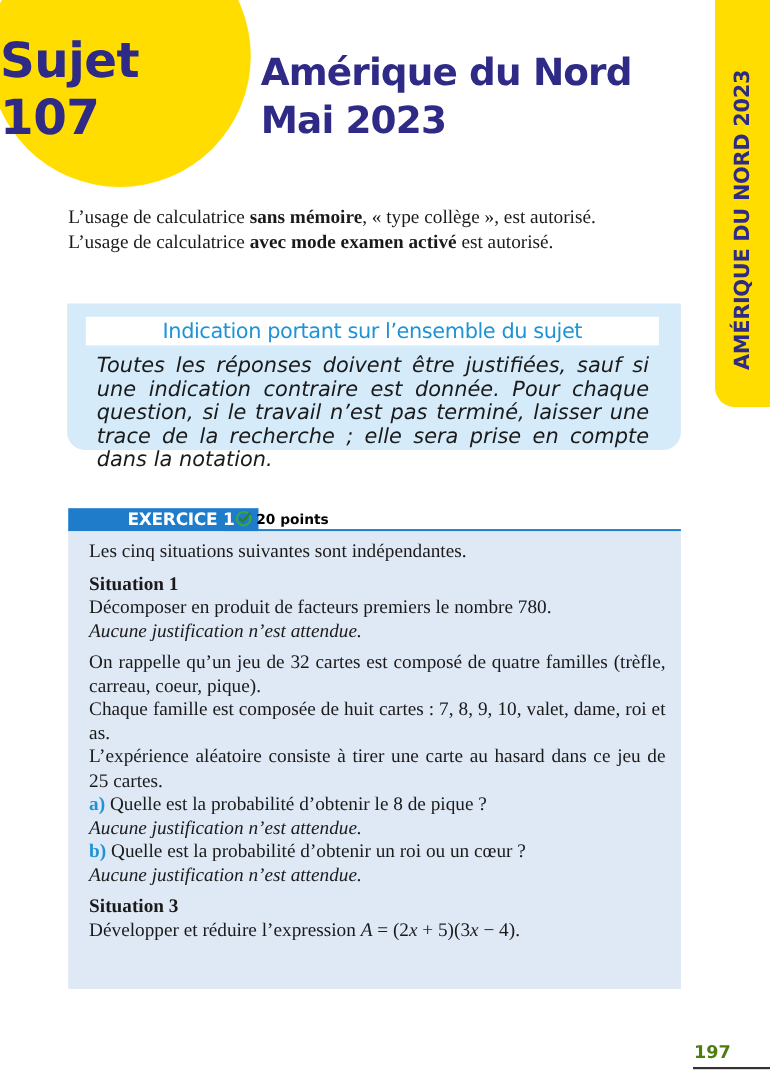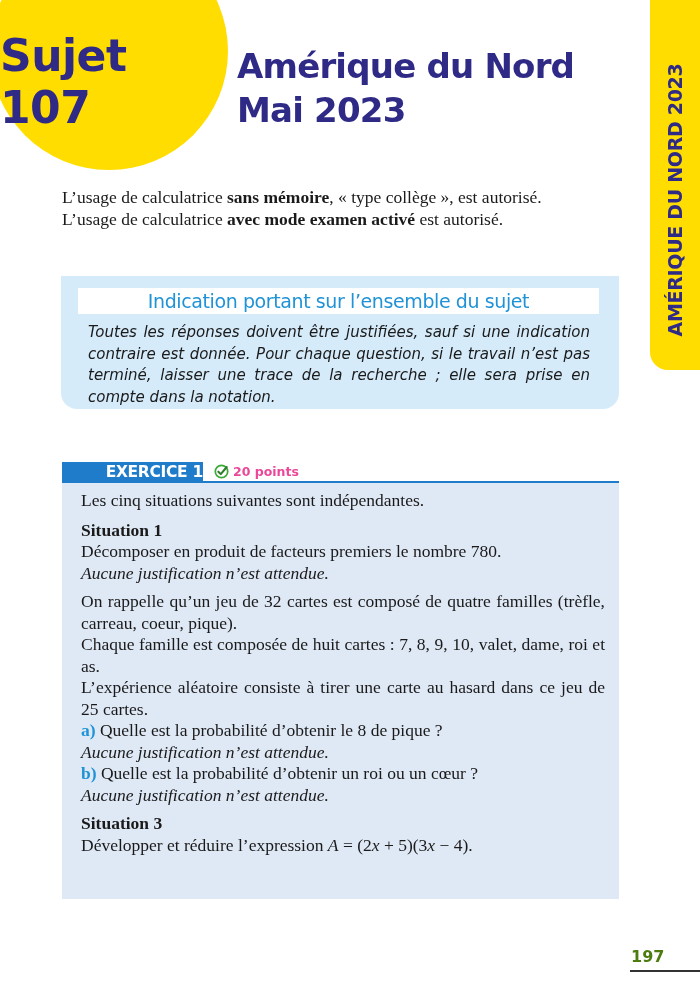--- a/index.html
+++ b/index.html
@@ -103,21 +103,21 @@
       text-align: center;
       letter-spacing: -0.4px;
     }
     .indication-text {
       position: absolute;
       left: 27px;
       top: 46px;
       width: 502px;
       font-family: "DejaVu Sans", sans-serif;
       font-style: italic;
-      font-size: 15px;
+      font-size: 19px;
       line-height: 21.5px;
       color: #1a1a1a;
       text-align: justify;
       text-align-last: left;
     }
     .exercise-header {
       position: absolute;
       left: 62px;
       top: 462px;
       width: 557px;
@@ -128,42 +128,43 @@
       left: 0;
       top: 0;
       width: 141px;
       height: 21px;
       background: #1e7ccb;
       color: #ffffff;
       font-family: "DejaVu Sans", sans-serif;
       font-weight: bold;
       font-size: 15.5px;
       line-height: 21px;
-      text-align: right;
+      text-align: center;
       letter-spacing: -0.3px;
+      padding-left: 32px;
     }
     .exercise-line {
       position: absolute;
       left: 141px;
       top: 19px;
       width: 416px;
       height: 2px;
       background: #1e7ccb;
     }
     .points {
       position: absolute;
       left: 152px;
       top: 0px;
       height: 18px;
       display: flex;
       align-items: center;
       font-family: "DejaVu Sans", sans-serif;
       font-weight: bold;
       font-size: 12.5px;
-      color: #ec4899;
+      color: #000000;
     }
     .check-icon {
       width: 15px;
       height: 15px;
       margin-right: 4px;
       display: inline-block;
     }
     .exercise-box {
       position: absolute;
       left: 62px;

